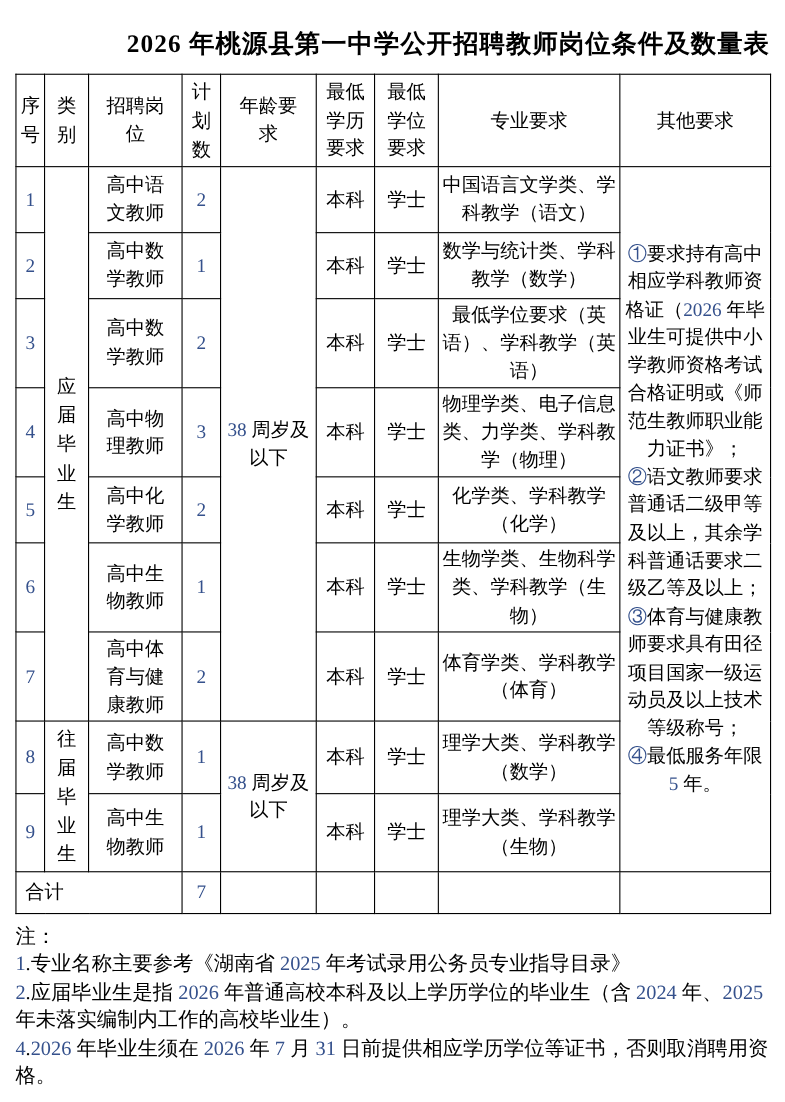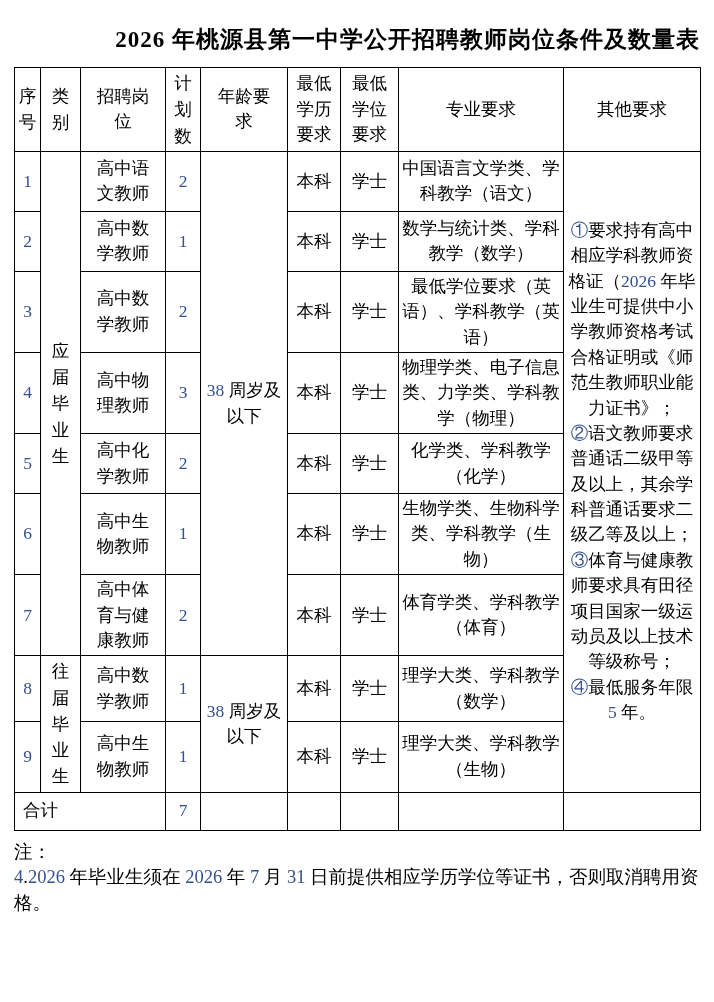--- a/index.html
+++ b/index.html
@@ -225,17 +225,19 @@
       <td></td>
       <td></td>
       <td></td>
       <td></td>
     </tr>
   </tbody>
     </table>
 
   <div class="notes">
     <p>注：</p>
+    <p><span class="num">1</span>.专业名称主要参考《湖南省 <span class="num">2025</span> 年考试录用公务员专业指导目录》</p>
+    <p><span class="num">2</span>.应届毕业生是指 <span class="num">2026</span> 年普通高校本科及以上学历学位的毕业生（含 <span class="num">2024</span> 年、<span class="num">2025</span> 年未落实编制内工作的高校毕业生）。</p>
     <p><span class="num">4</span>.<span class="num">2026</span> 年毕业生须在 <span class="num">2026</span> 年 <span class="num">7</span> 月 <span class="num">31</span> 日前提供相应学历学位等证书，否则取消聘用资格。</p>
 
   </div>
 
 </div>
 
 </body></html>

